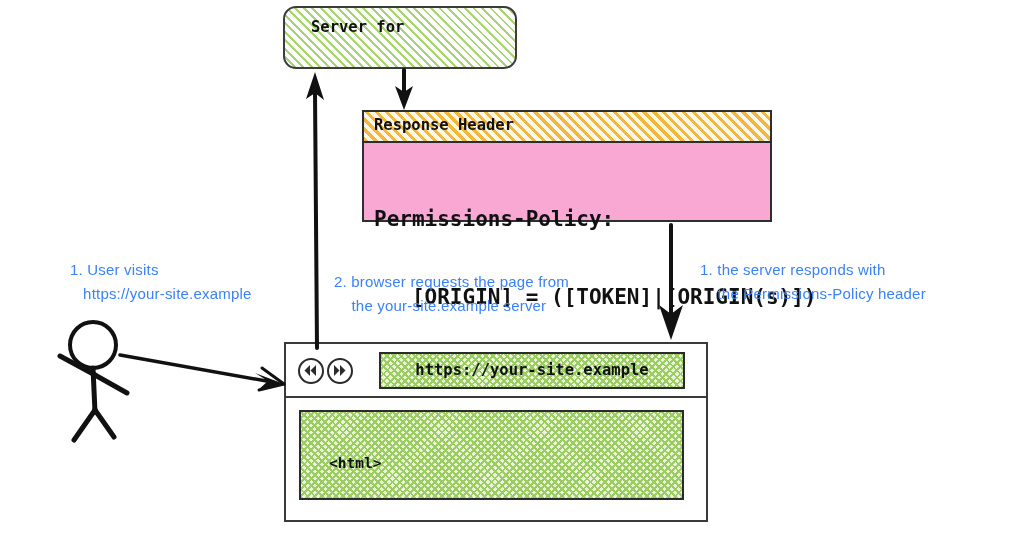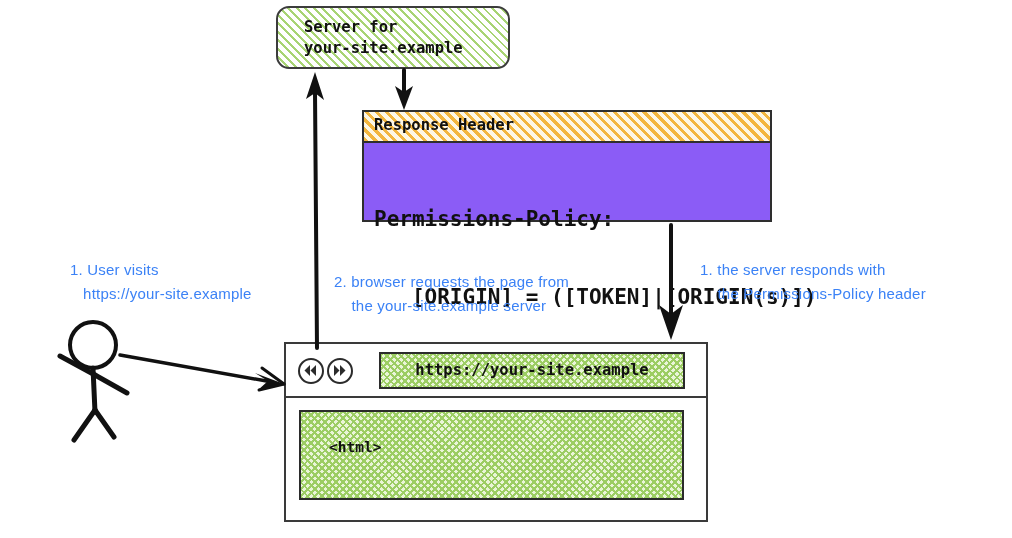--- a/index.html
+++ b/index.html
@@ -35,21 +35,21 @@
     background-image: repeating-linear-gradient(
       45deg,
       #f3b63f 0px, #f3b63f 3px,
       #fdf7e6 3px, #fdf7e6 7px
     );
   }
 
   
   #server-node {
     position: absolute;
-    left: 276px;
+    left: 283px;
     top: 6px;
     width: 234px;
     height: 63px;
     border: 2.5px solid #3c3c3c;
     border-radius: 13px;
     box-sizing: border-box;
     overflow: hidden;
     padding-left: 28px;
   }
   #server-node .server-text {
@@ -66,21 +66,21 @@
 
   
   #response-header-card {
     position: absolute;
     left: 362px;
     top: 110px;
     width: 410px;
     height: 112px;
     border: 2.5px solid #2e2e2e;
     box-sizing: border-box;
-    background: #8b5cf6;
+    background: #f9a8d4;
   }
   #response-header-title {
     position: relative;
     height: 31px;
     border-bottom: 2.5px solid #2e2e2e;
     box-sizing: border-box;
     overflow: hidden;
   }
   #response-header-title .title-text {
     position: absolute;
@@ -166,21 +166,21 @@
     top: 12px;
     width: 385px;
     height: 90px;
     border: 2.5px solid #2b2b2b;
     box-sizing: border-box;
     overflow: hidden;
   }
   #page-content .code-text {
     position: absolute;
     left: 28px;
-    top: 24px;
+    top: 40px;
     font-family: "DejaVu Sans Mono", monospace;
     font-size: 14.5px;
     font-weight: 700;
     line-height: 22px;
     color: #111;
     white-space: pre;
   }
 
   
   .annotation {
@@ -204,21 +204,20 @@
     width: 1012px;
     height: 538px;
     pointer-events: none;
   }
 </style>
 </head>
 <body>
 
 <div id="server-node" class="hatch-green">
   <div class="server-text">Server for</div>
-  <div class="server-text" style="top:30px;">your-site.example</div>
 </div>
 
 <div id="response-header-card">
   <div id="response-header-title" class="hatch-orange">
     <span class="title-text">Response Header</span>
   </div>
   <div id="response-header-body">
     <div>Permissions-Policy:</div>
     <div>   [ORIGIN] = ([TOKEN]|[ORIGIN(s)])</div>
   </div>

